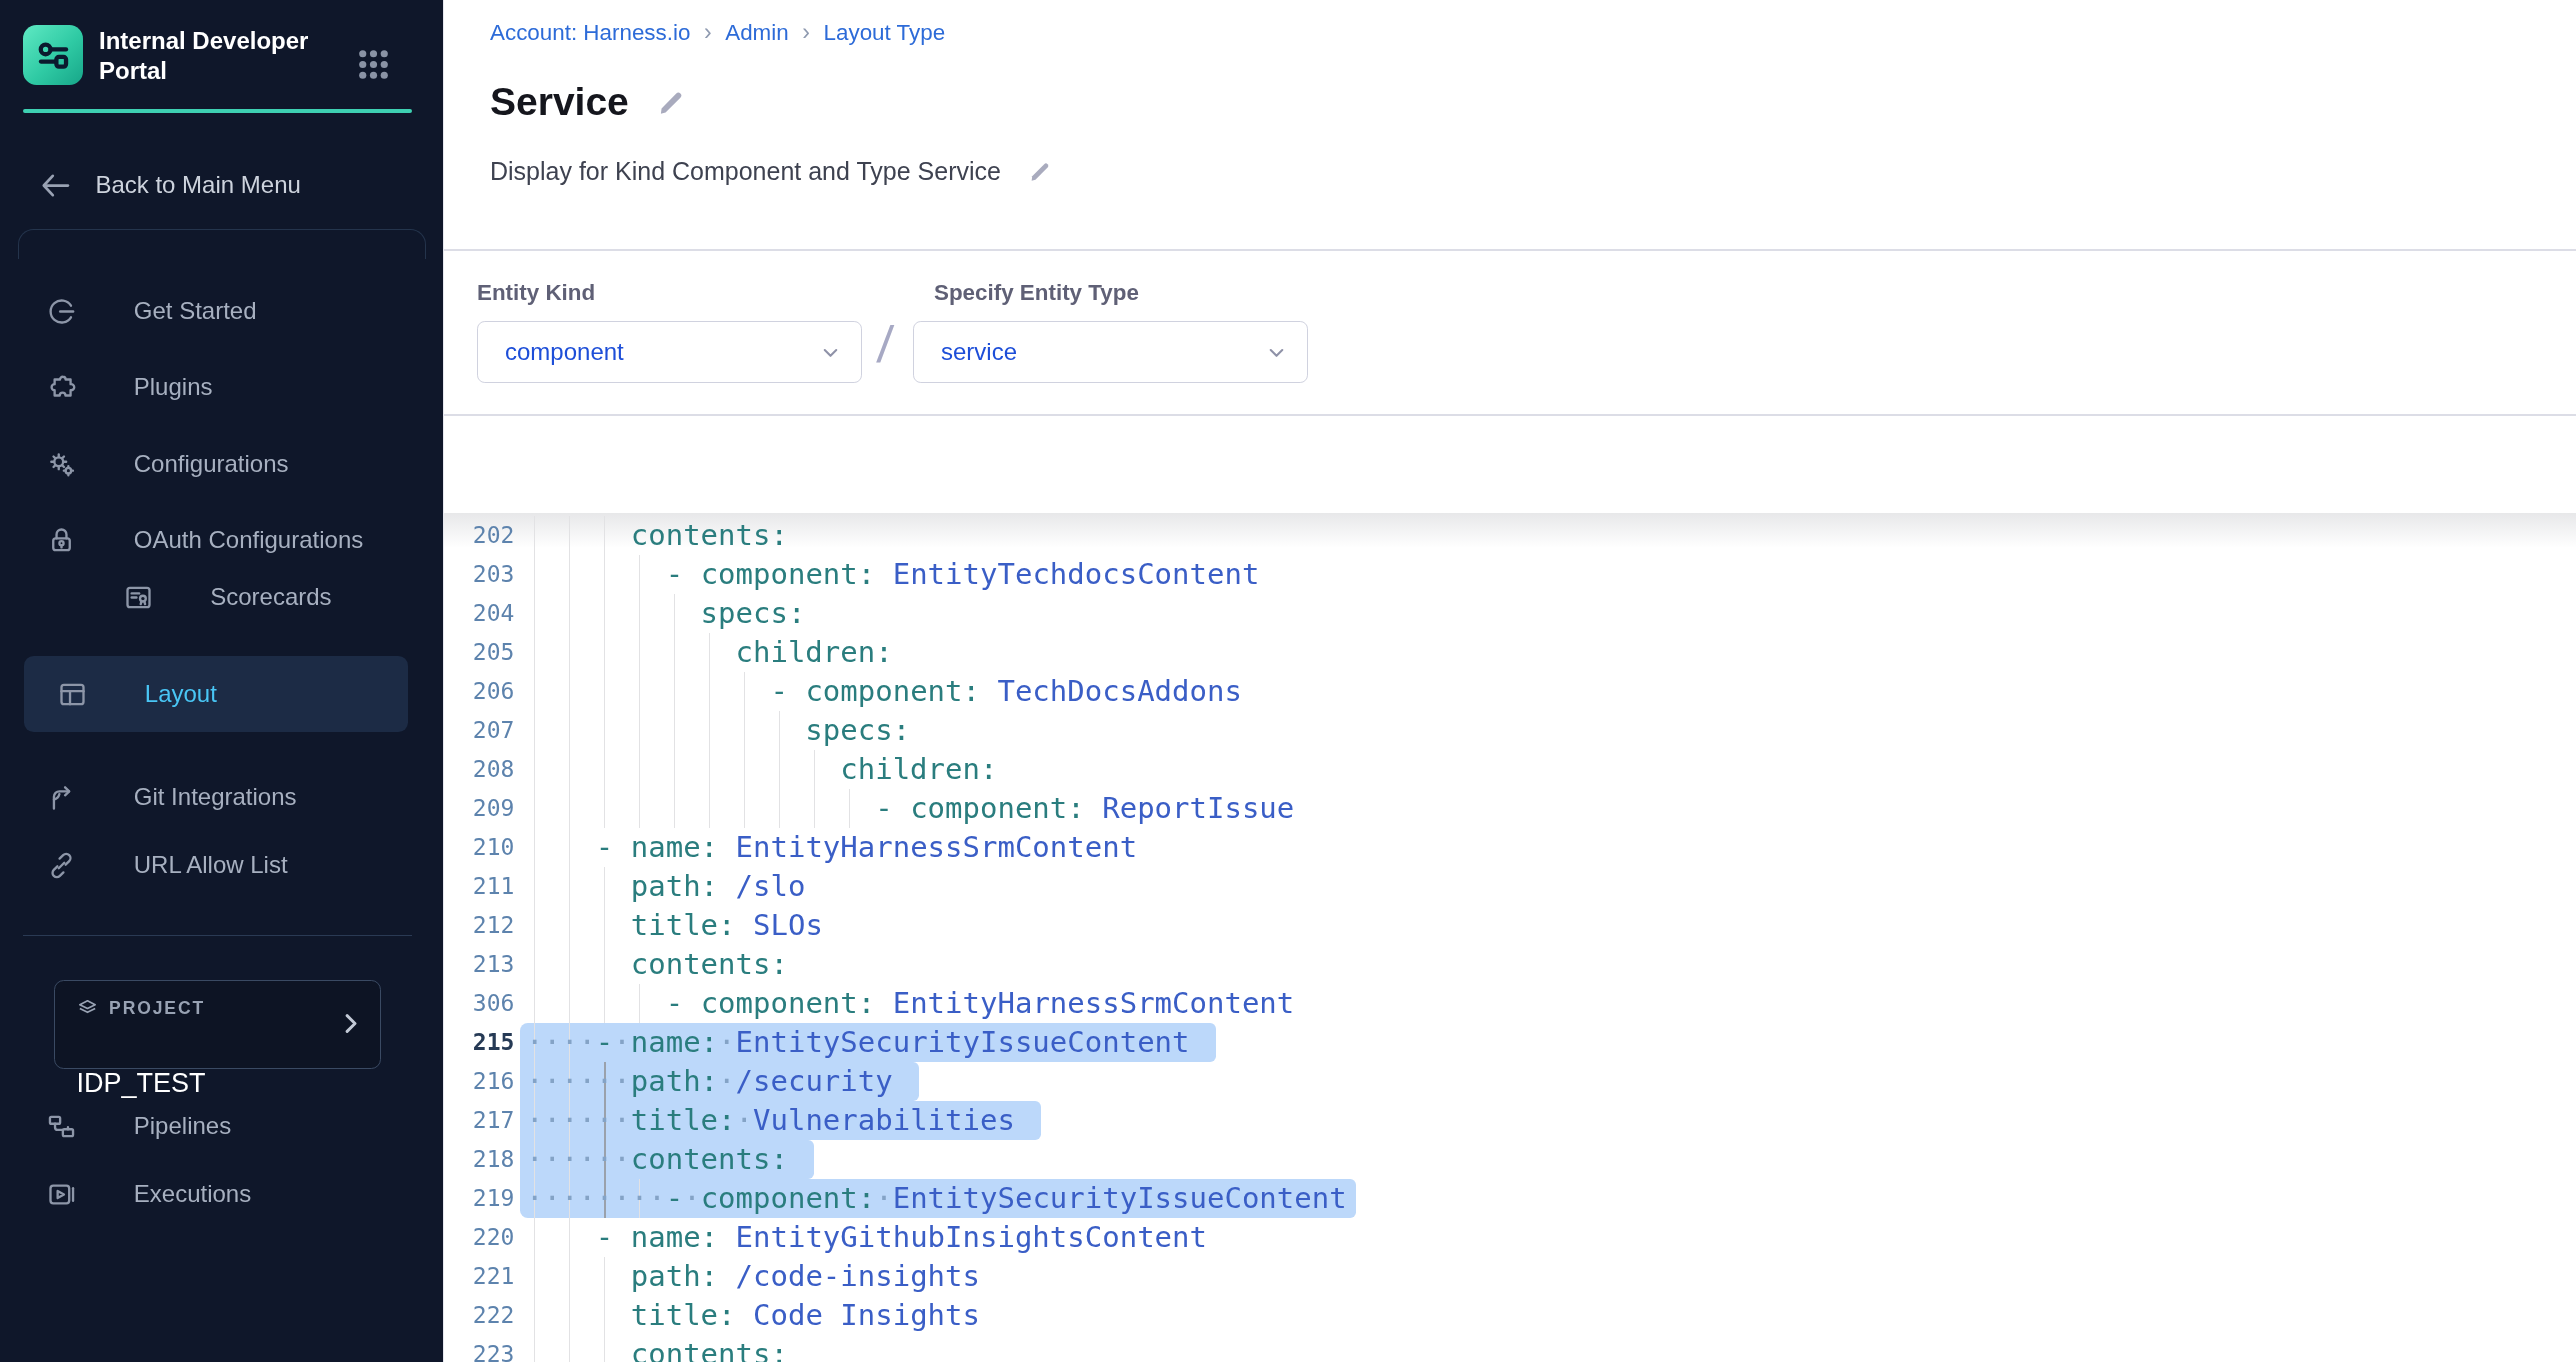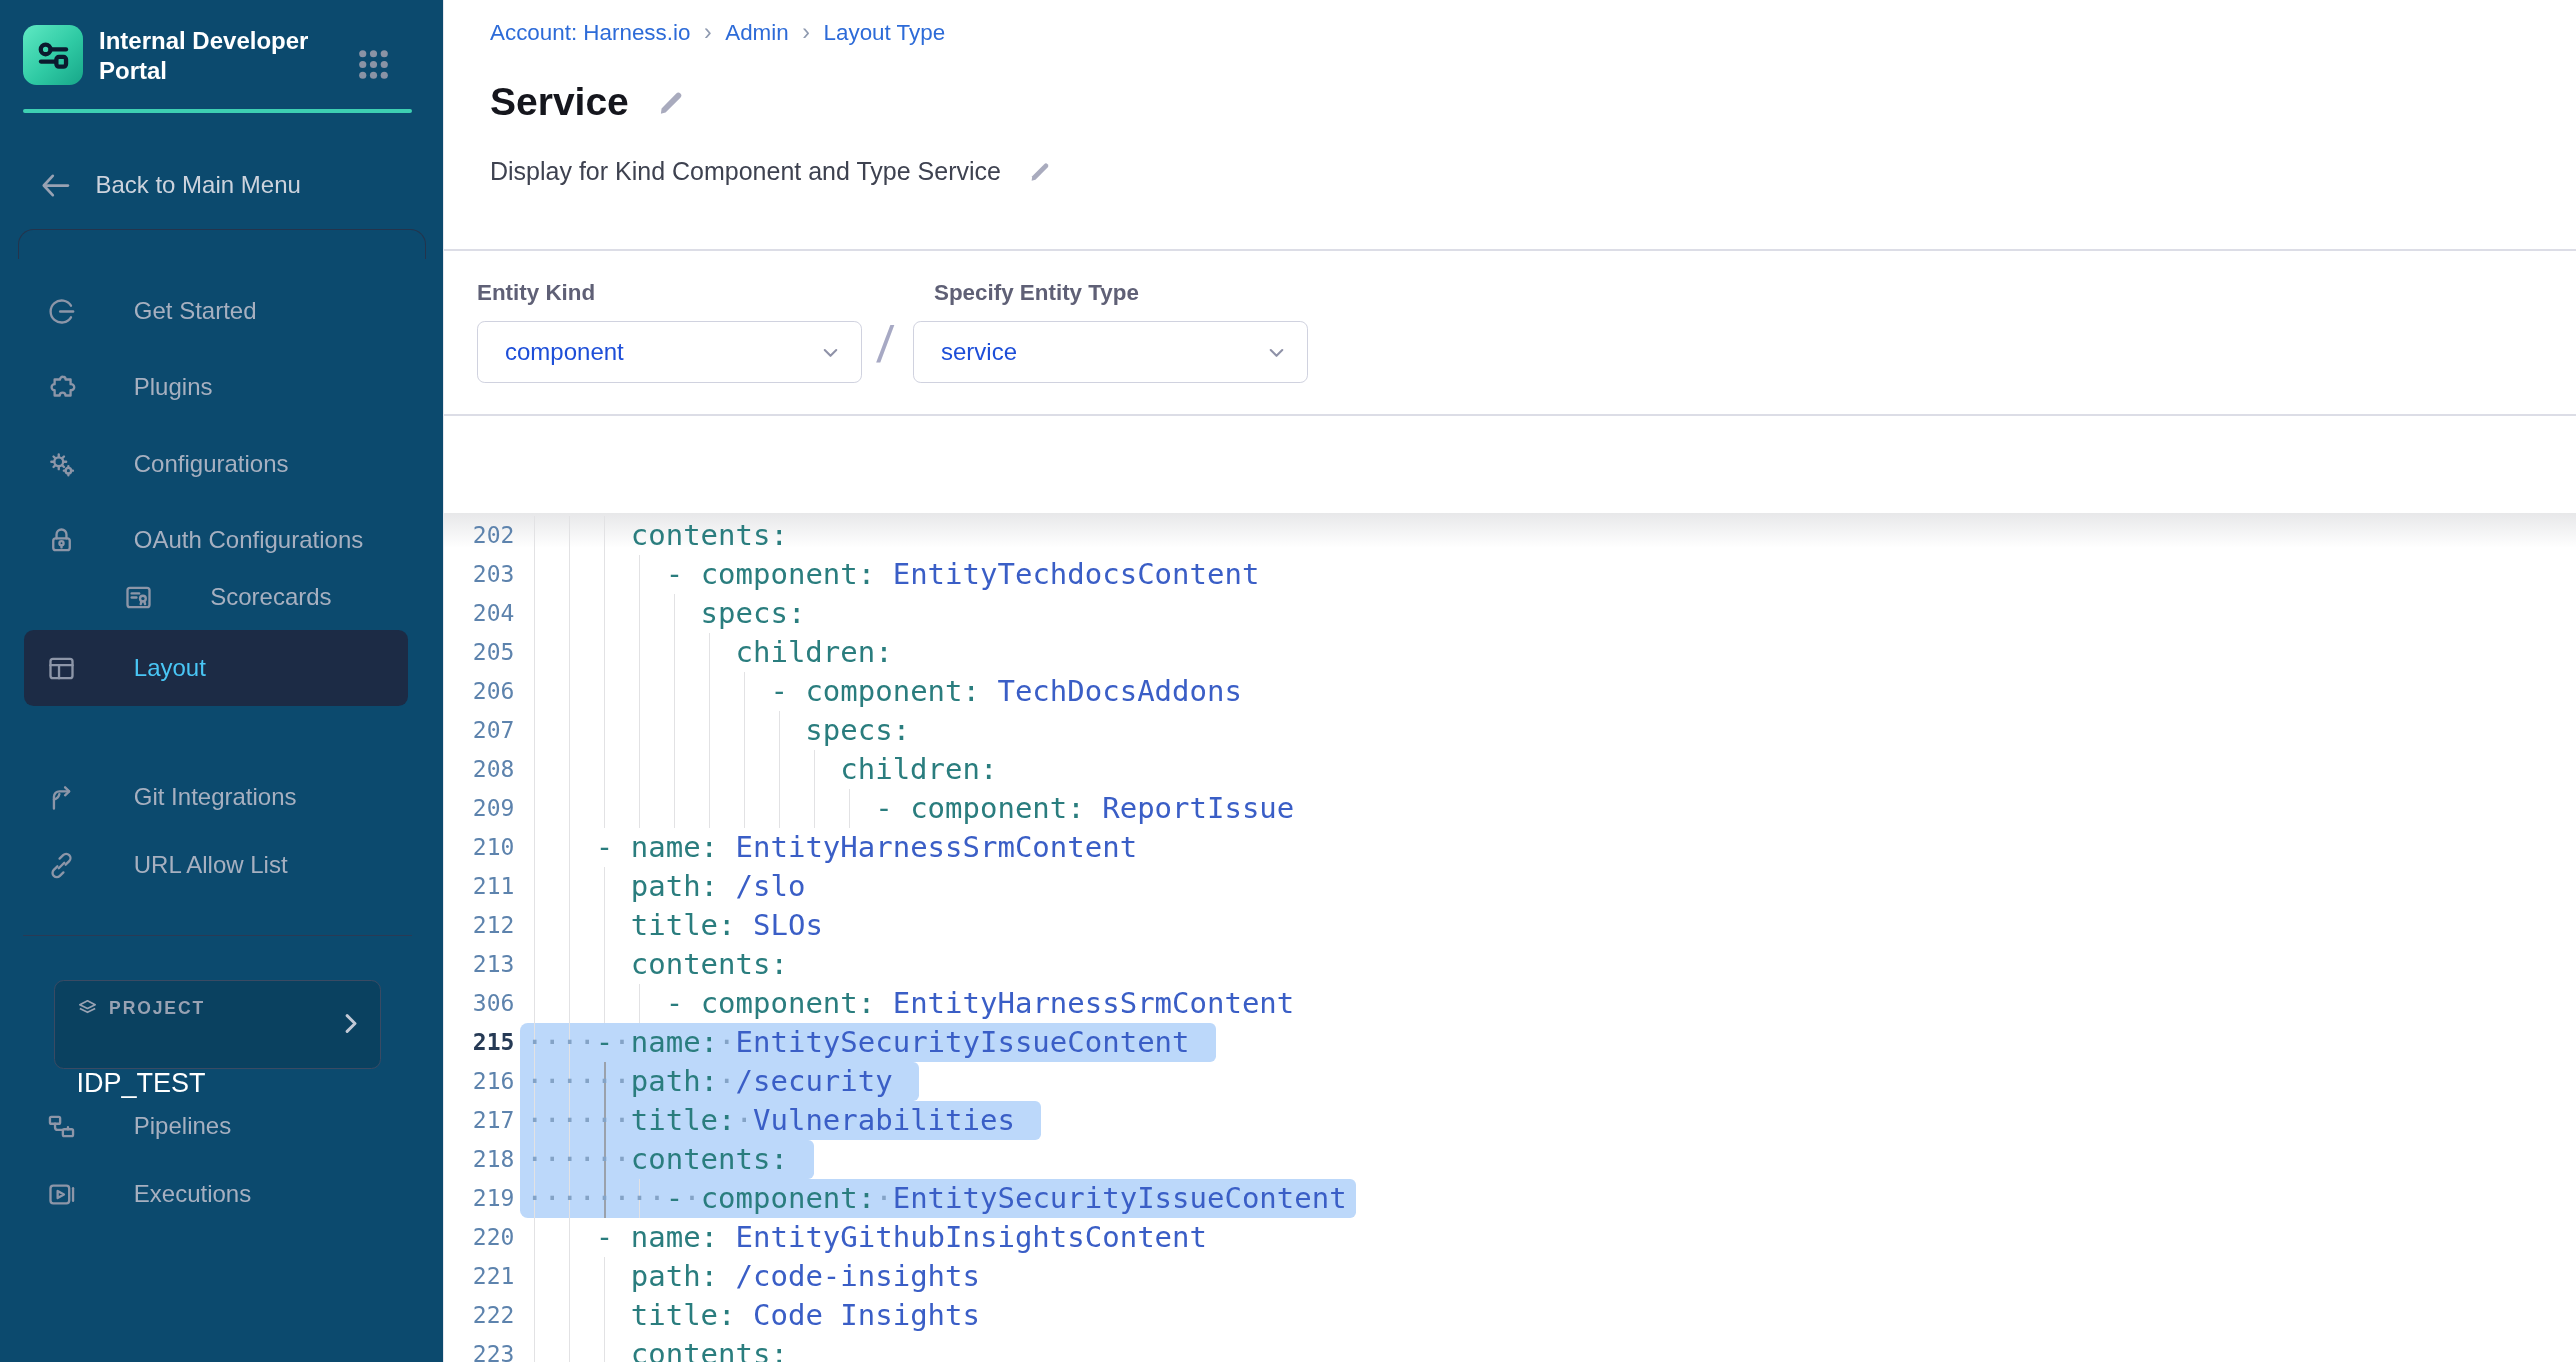--- a/index.html
+++ b/index.html
@@ -1,19 +1,19 @@
 <!DOCTYPE html>
 <html><head>
 <meta charset="utf-8">
 <style>
   html,body{margin:0;padding:0;background:#ffffff;font-family:"Liberation Sans",sans-serif;}
   #app{position:relative;width:2576px;height:1363px;overflow:hidden;background:#ffffff;}
 
   
-  .sidebar{position:absolute;left:0;top:0;width:443px;height:1363px;background:#0c4a6e;}
+  .sidebar{position:absolute;left:0;top:0;width:443px;height:1363px;background:#0f172a;}
   .logo-box{position:absolute;left:23px;top:25px;width:60px;height:60px;border-radius:13.6px;
     background:linear-gradient(135deg,#5fe9c3 0%,#2fcaa4 55%,#17a689 100%);display:flex;align-items:center;justify-content:center;}
   .app-title{position:absolute;left:99px;top:26px;width:253px;color:#ffffff;font-size:24px;font-weight:700;line-height:30px;}
   .grid-icon{position:absolute;left:352px;top:43px;width:43px;height:43px;color:#8a93a5;cursor:pointer;}
   .teal-bar{position:absolute;left:23px;top:109px;width:389px;height:3.9px;border-radius:1.9px;background:#3ed0b2;}
   .back-row{position:absolute;left:0;top:148px;width:443px;height:74px;display:flex;align-items:center;cursor:pointer;}
   .back-row svg{margin-left:35px;width:41px;height:33px;color:#99a2b3;}
   .back-label{margin-left:19.4px;color:#cdd3dd;font-size:24px;}
   .nav-arc{position:absolute;left:17.5px;right:17.5px;top:229px;height:29px;border:1px solid #24344c;border-bottom:none;border-radius:15.6px 15.6px 0 0;}
   .nav-item{position:absolute;left:24px;right:35px;height:76px;border-radius:9.7px;display:flex;align-items:center;cursor:pointer;gap:36px;}
@@ -141,21 +141,21 @@
           <svg viewBox="0 0 24 24" fill="none" stroke="currentColor" stroke-width="1.7" stroke-linecap="round" stroke-linejoin="round" class="nicon">
             <rect x="4" y="5" width="16" height="14" rx="1.8" fill="none"></rect>
             <line x1="7" y1="9" x2="12.5" y2="9"></line>
             <line x1="7" y1="12" x2="10.5" y2="12"></line>
             <circle cx="15.2" cy="12.8" r="2.1" fill="none"></circle>
             <line x1="14.2" y1="14.6" x2="13.6" y2="16.8"></line>
             <line x1="16.2" y1="14.6" x2="16.8" y2="16.8"></line>
           </svg>
           <span class="nlabel">Scorecards</span>
         </div>
-        <div class="nav-item selected" style="top: 630px;">
+        <div class="nav-item selected" style="top: 656px; padding-left: 11px;">
           <svg viewBox="0 0 24 24" fill="none" stroke="currentColor" stroke-width="1.7" stroke-linecap="round" stroke-linejoin="round" class="nicon">
             <rect x="4" y="5" width="16" height="14" rx="1.8" fill="none"></rect>
             <line x1="4" y1="9.6" x2="20" y2="9.6"></line>
             <line x1="10.2" y1="9.6" x2="10.2" y2="19"></line>
           </svg>
           <span class="nlabel">Layout</span>
         </div>
         <div class="nav-item" style="top: 759px;">
           <svg viewBox="0 0 24 24" fill="none" stroke="currentColor" stroke-width="1.7" stroke-linecap="round" stroke-linejoin="round" class="nicon">
             <path d="M6.5 20v-8.5a4 4 0 0 1 4-4h7" fill="none"></path>

